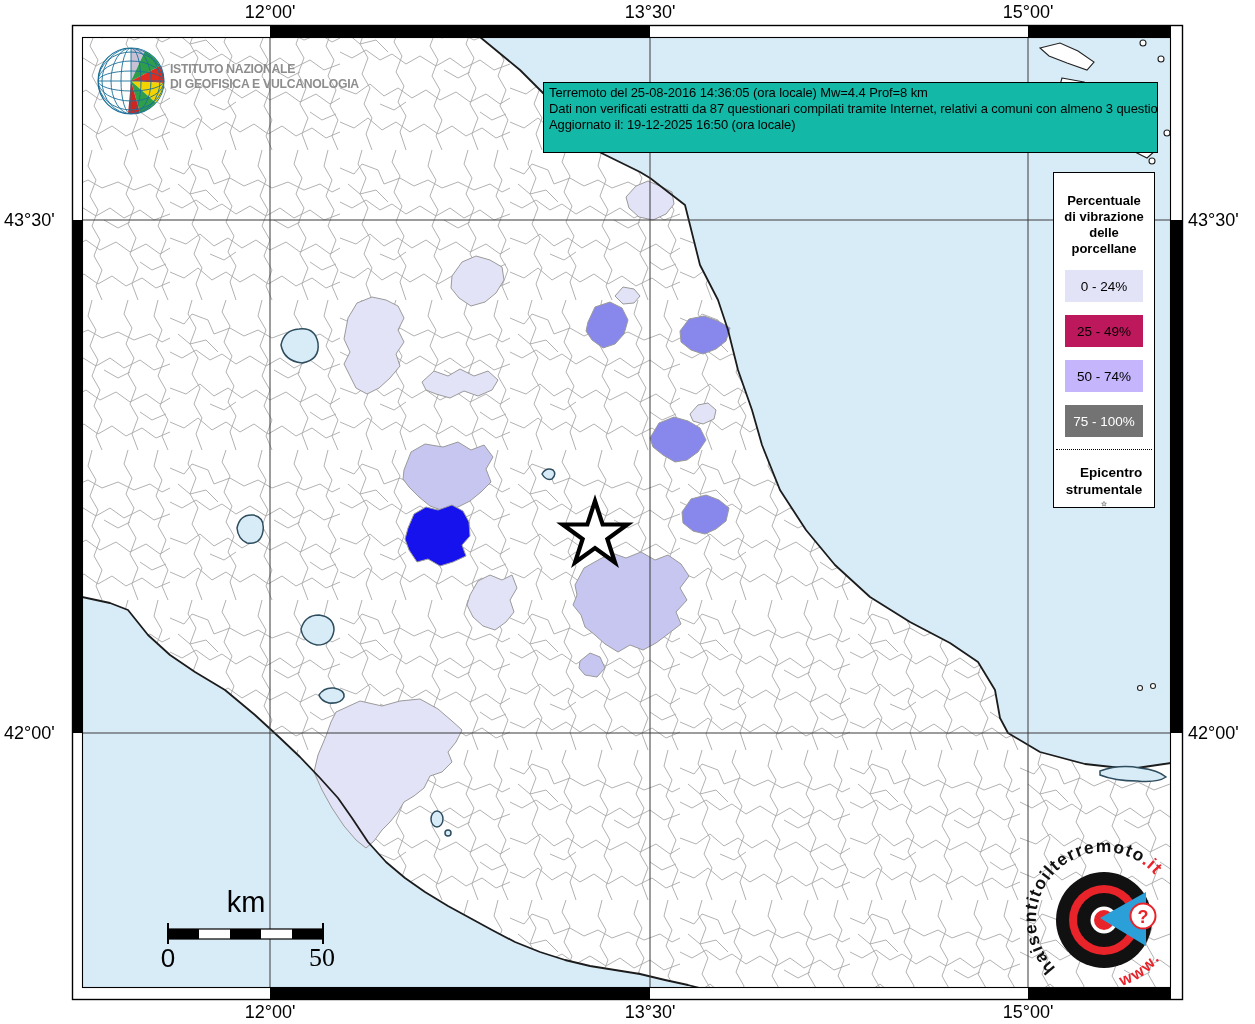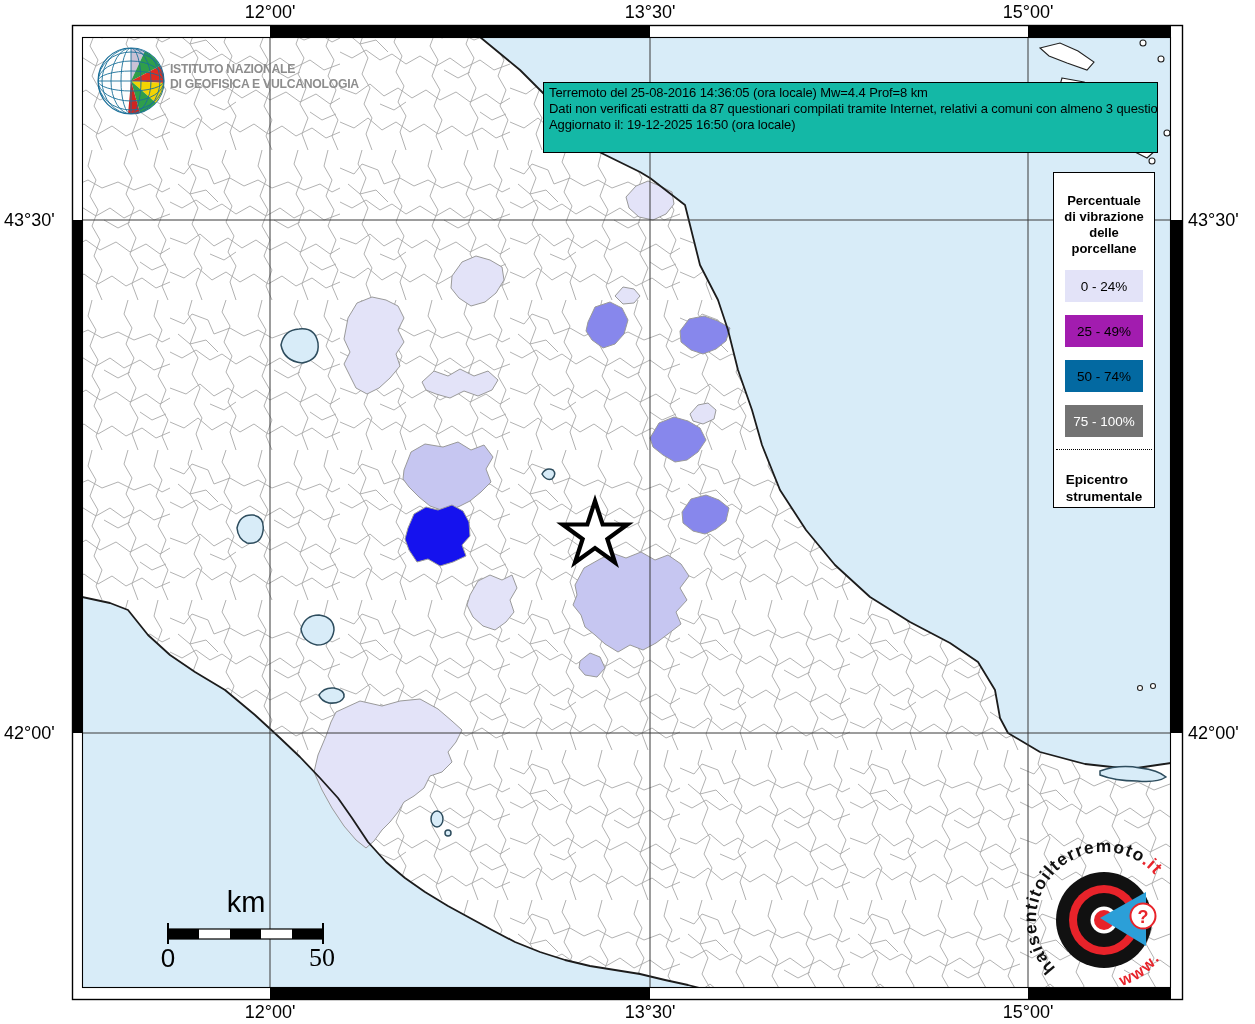--- a/index.html
+++ b/index.html
@@ -16,21 +16,21 @@
   #ingv-text{left:170px;top:61px;color:#8d8d8d;font-weight:bold;font-size:13px;
     line-height:15px;letter-spacing:-0.3px;transform:scaleX(.94);transform-origin:left top;
     white-space:nowrap;}
   #legend{left:1053px;top:172px;width:102px;height:336px;background:#fff;
     border:1.6px solid #000;display:flex;flex-direction:column;align-items:center;
     font-weight:bold;color:#000;}
   #legend .ltitle{font-size:13px;line-height:16px;text-align:center;margin-top:20px;}
   .swatch{width:78px;height:32px;margin-top:13px;display:flex;align-items:center;
     justify-content:center;font-size:13.5px;font-weight:normal;}
   #legend .ldivider{width:96%;border-top:1.6px dotted #000;margin-top:12px;}
-  #legend .epi{font-size:13.5px;line-height:17px;text-align:left;margin-top:21px;}
+  #legend .epi{font-size:13.5px;line-height:17px;text-align:right;margin-top:14px;}
   #legend svg{margin-top:3px;}
   #km-label{left:246px;top:886px;transform:translateX(-50%);font-size:29px;color:#000;}
   #sb0{left:168px;top:943px;transform:translateX(-50%);font-size:26px;color:#000;}
   #sb50{left:322px;top:943px;transform:translateX(-50%);font-size:26px;color:#000;font-family:Liberation Serif, serif;}
 </style>
 </head>
 <body>
 
 <div id="page">
 
@@ -222,24 +222,24 @@
   <div class="ltitle">
     <div>Percentuale</div>
     <div>di vibrazione</div>
     <div>delle</div>
     <div>porcellane</div>
   </div>
   <div id="legend-swatches">
         <div class="swatch" style="background: rgb(227, 227, 248); color: rgb(0, 0, 0);">
           <span>0 - 24%</span>
         </div>
-        <div class="swatch" style="background: #a21caf; color: rgb(0, 0, 0);">
+        <div class="swatch" style="background: #be185d; color: rgb(0, 0, 0);">
           <span>25 - 49%</span>
         </div>
-        <div class="swatch" style="background: #0369a1; color: rgb(0, 0, 0);">
+        <div class="swatch" style="background: #c4b5fd; color: rgb(0, 0, 0);">
           <span>50 - 74%</span>
         </div>
         <div class="swatch" style="background: #737373; color: rgb(255, 255, 255);">
           <span>75 - 100%</span>
         </div>
       </div>
   <div class="ldivider"></div>
   <div class="epi">
     <div>Epicentro</div>
     <div>strumentale</div>

